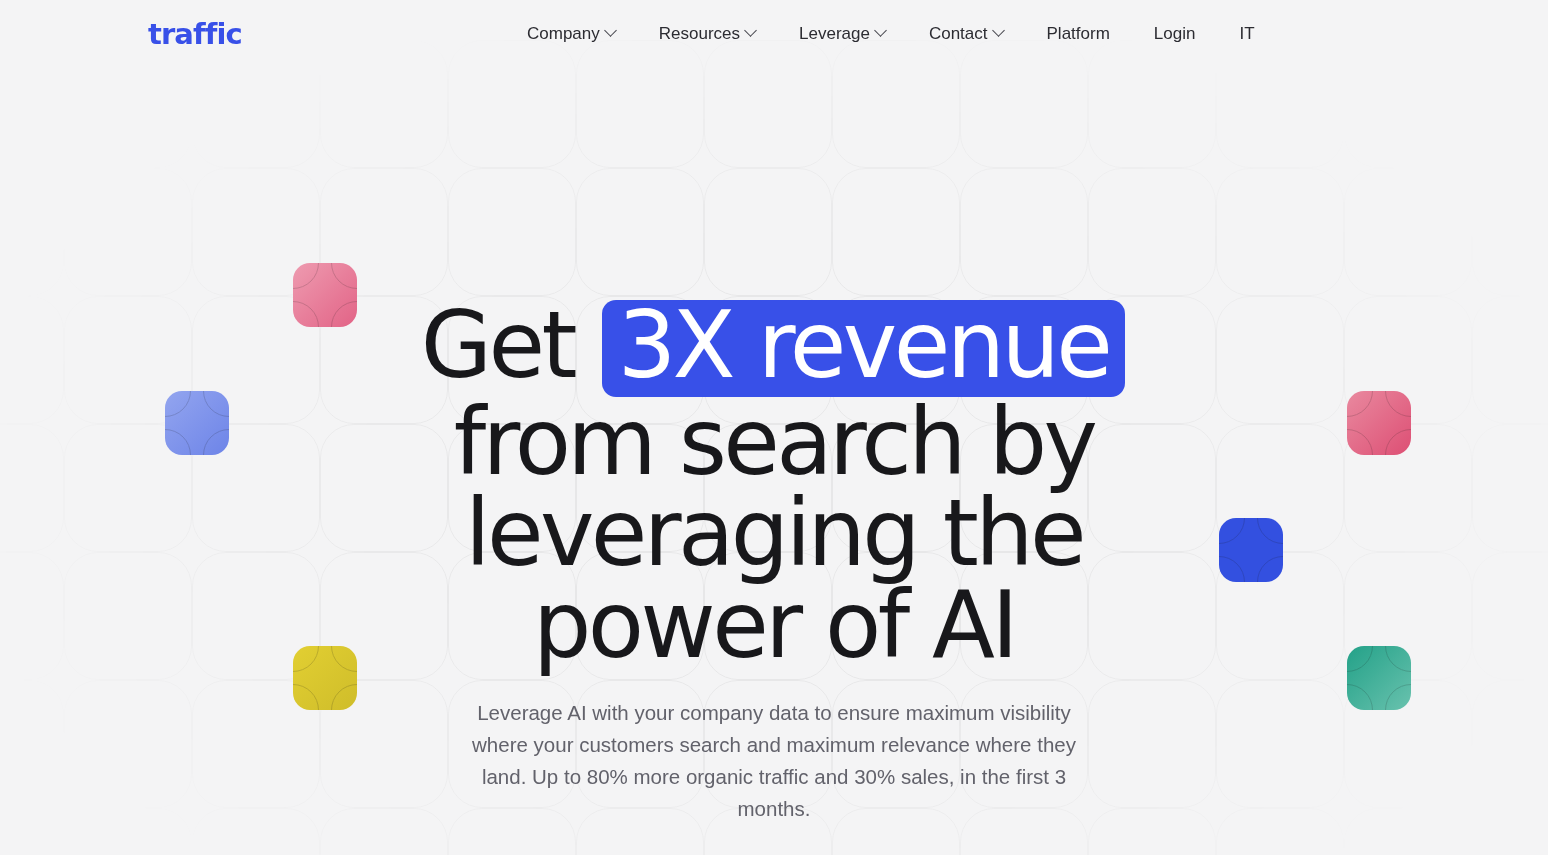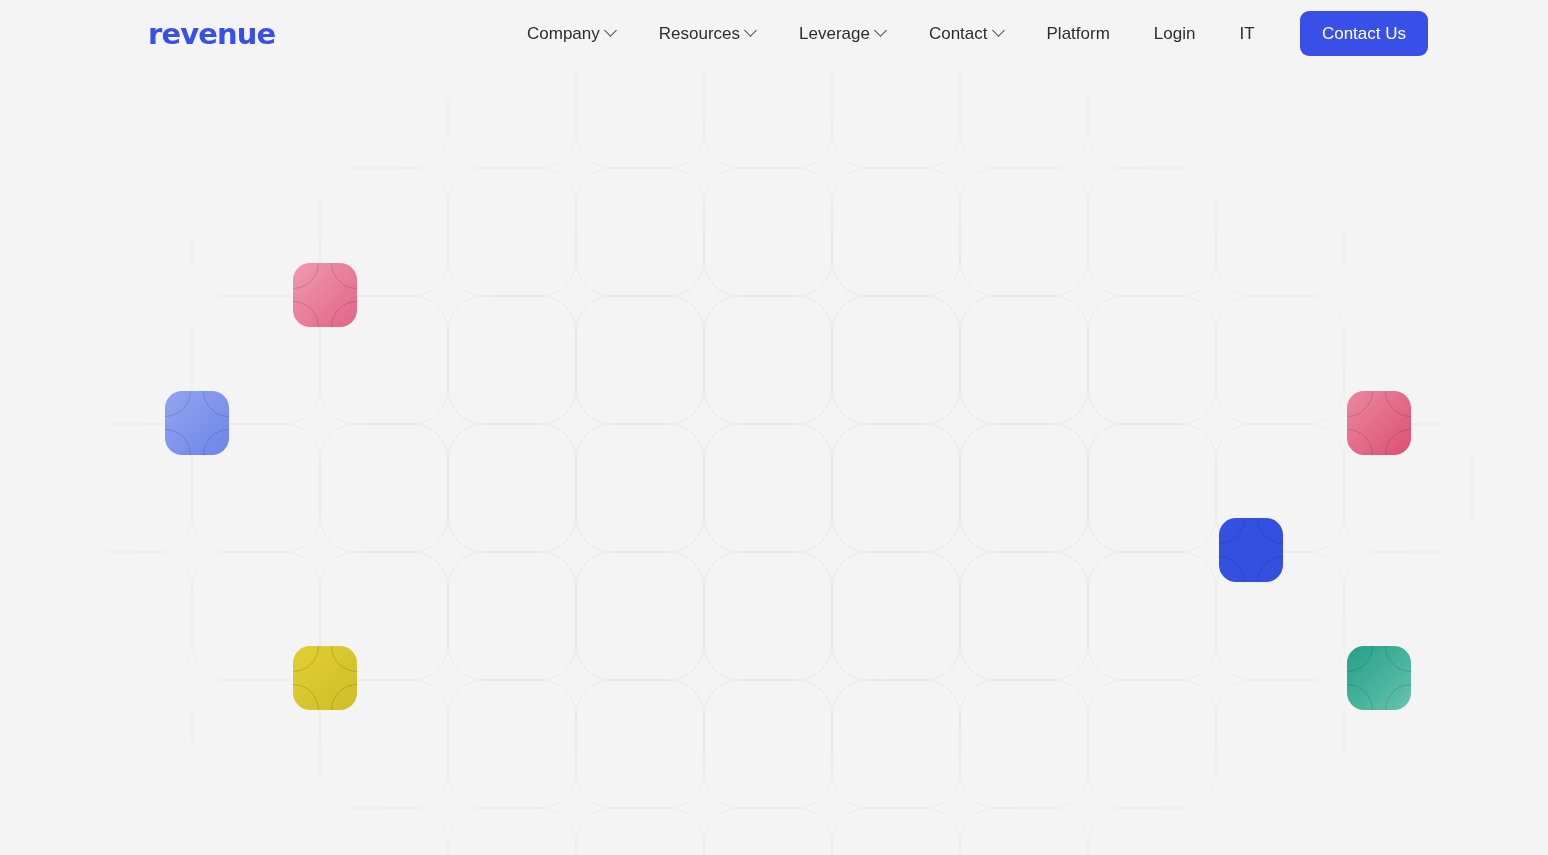--- a/index.html
+++ b/index.html
@@ -288,21 +288,21 @@
         <span class="star">
           <i></i>
           <i></i>
           <i></i>
           <i></i>
         </span>
       </div>
     </div>
 
   <header id="header">
-    <div id="logo">revenue</div>
+    <div id="logo">traffic</div>
     <nav id="nav">
         <div class="nav-item">
           <span>Company</span>
           <span class="chev"></span>
         </div>
         <div class="nav-item">
           <span>Resources</span>
           <span class="chev"></span>
         </div>
         <div class="nav-item">
@@ -316,22 +316,23 @@
         <div class="nav-item">
           <span>Platform</span>
         </div>
         <div class="nav-item">
           <span>Login</span>
         </div>
         <div class="nav-item">
           <span>IT</span>
         </div>
       </nav>
-    <div id="contact-btn">
-      <span>Contact Us</span>
-    </div>
   </header>
 
   <section id="hero">
+    <h1 id="headline">
+      <span>Get </span><span class="hl">3X revenue</span><span> from search by leveraging the power of AI</span>
+    </h1>
+    <p id="subhead">Leverage AI with your company data to ensure maximum visibility where your customers search and maximum relevance where they land. Up to 80% more organic traffic and 30% sales, in the first 3 months.</p>
 
   </section>
 
 </div>
 
 </body></html>

